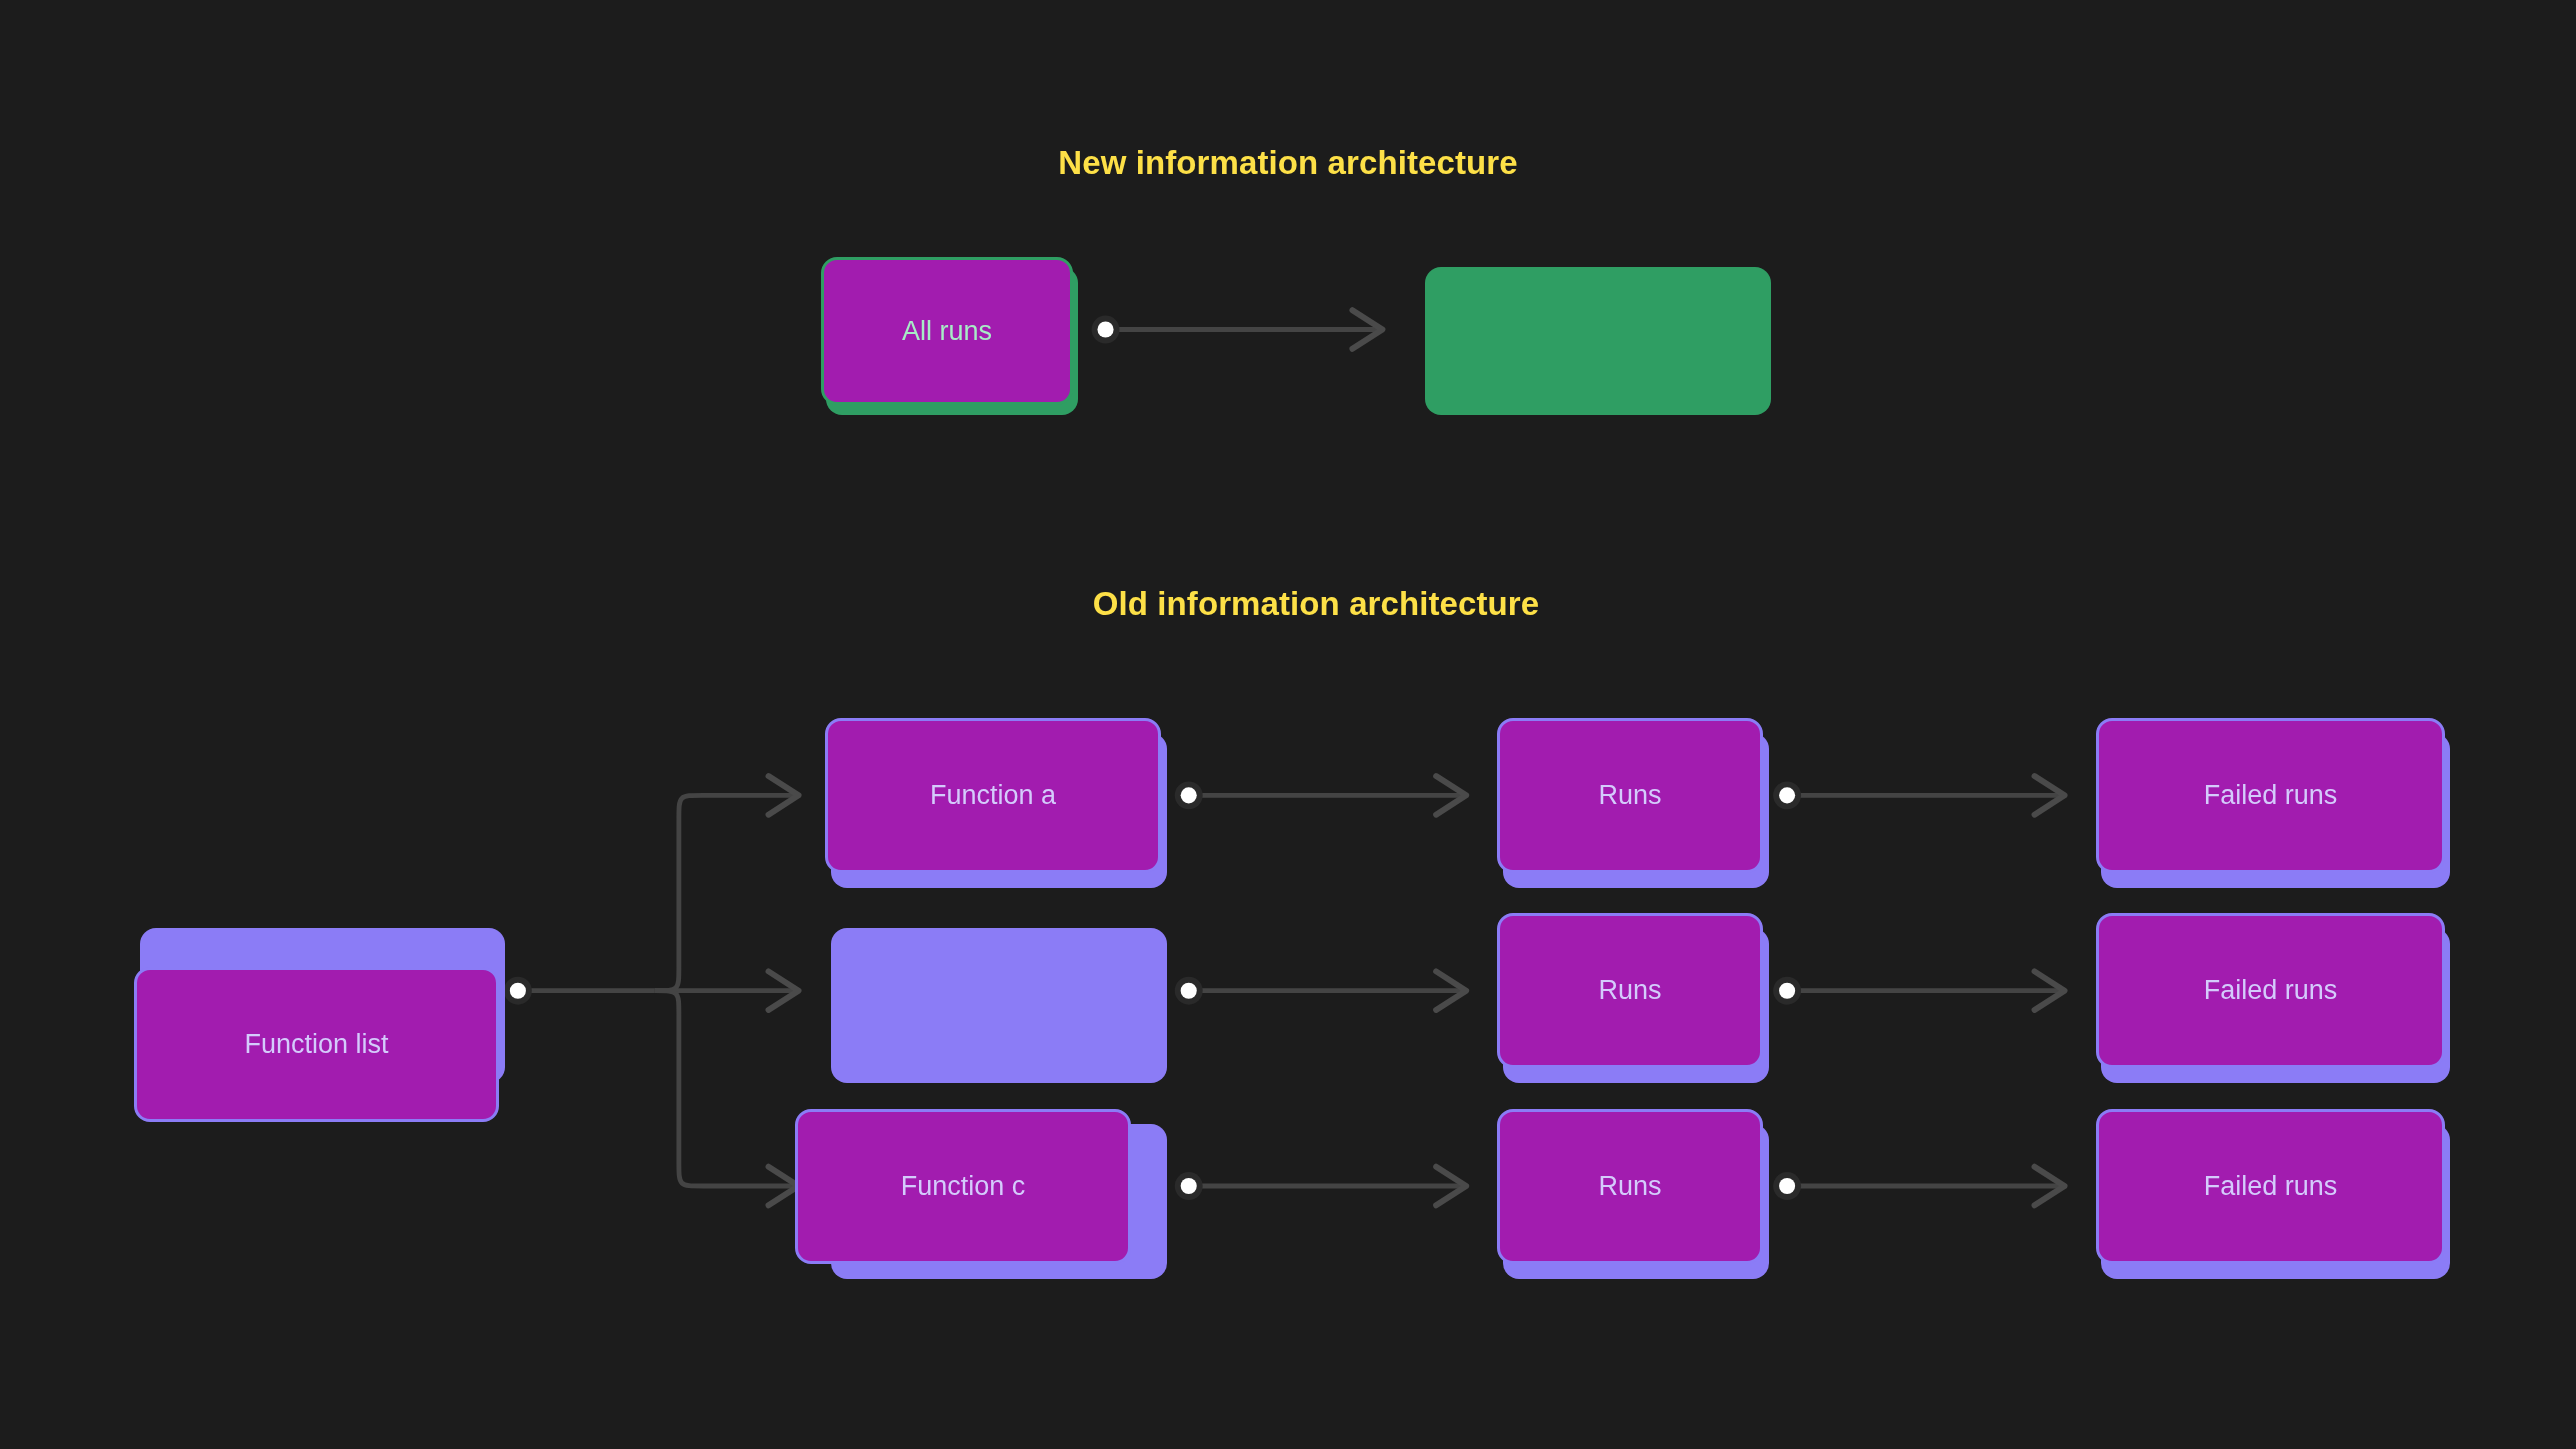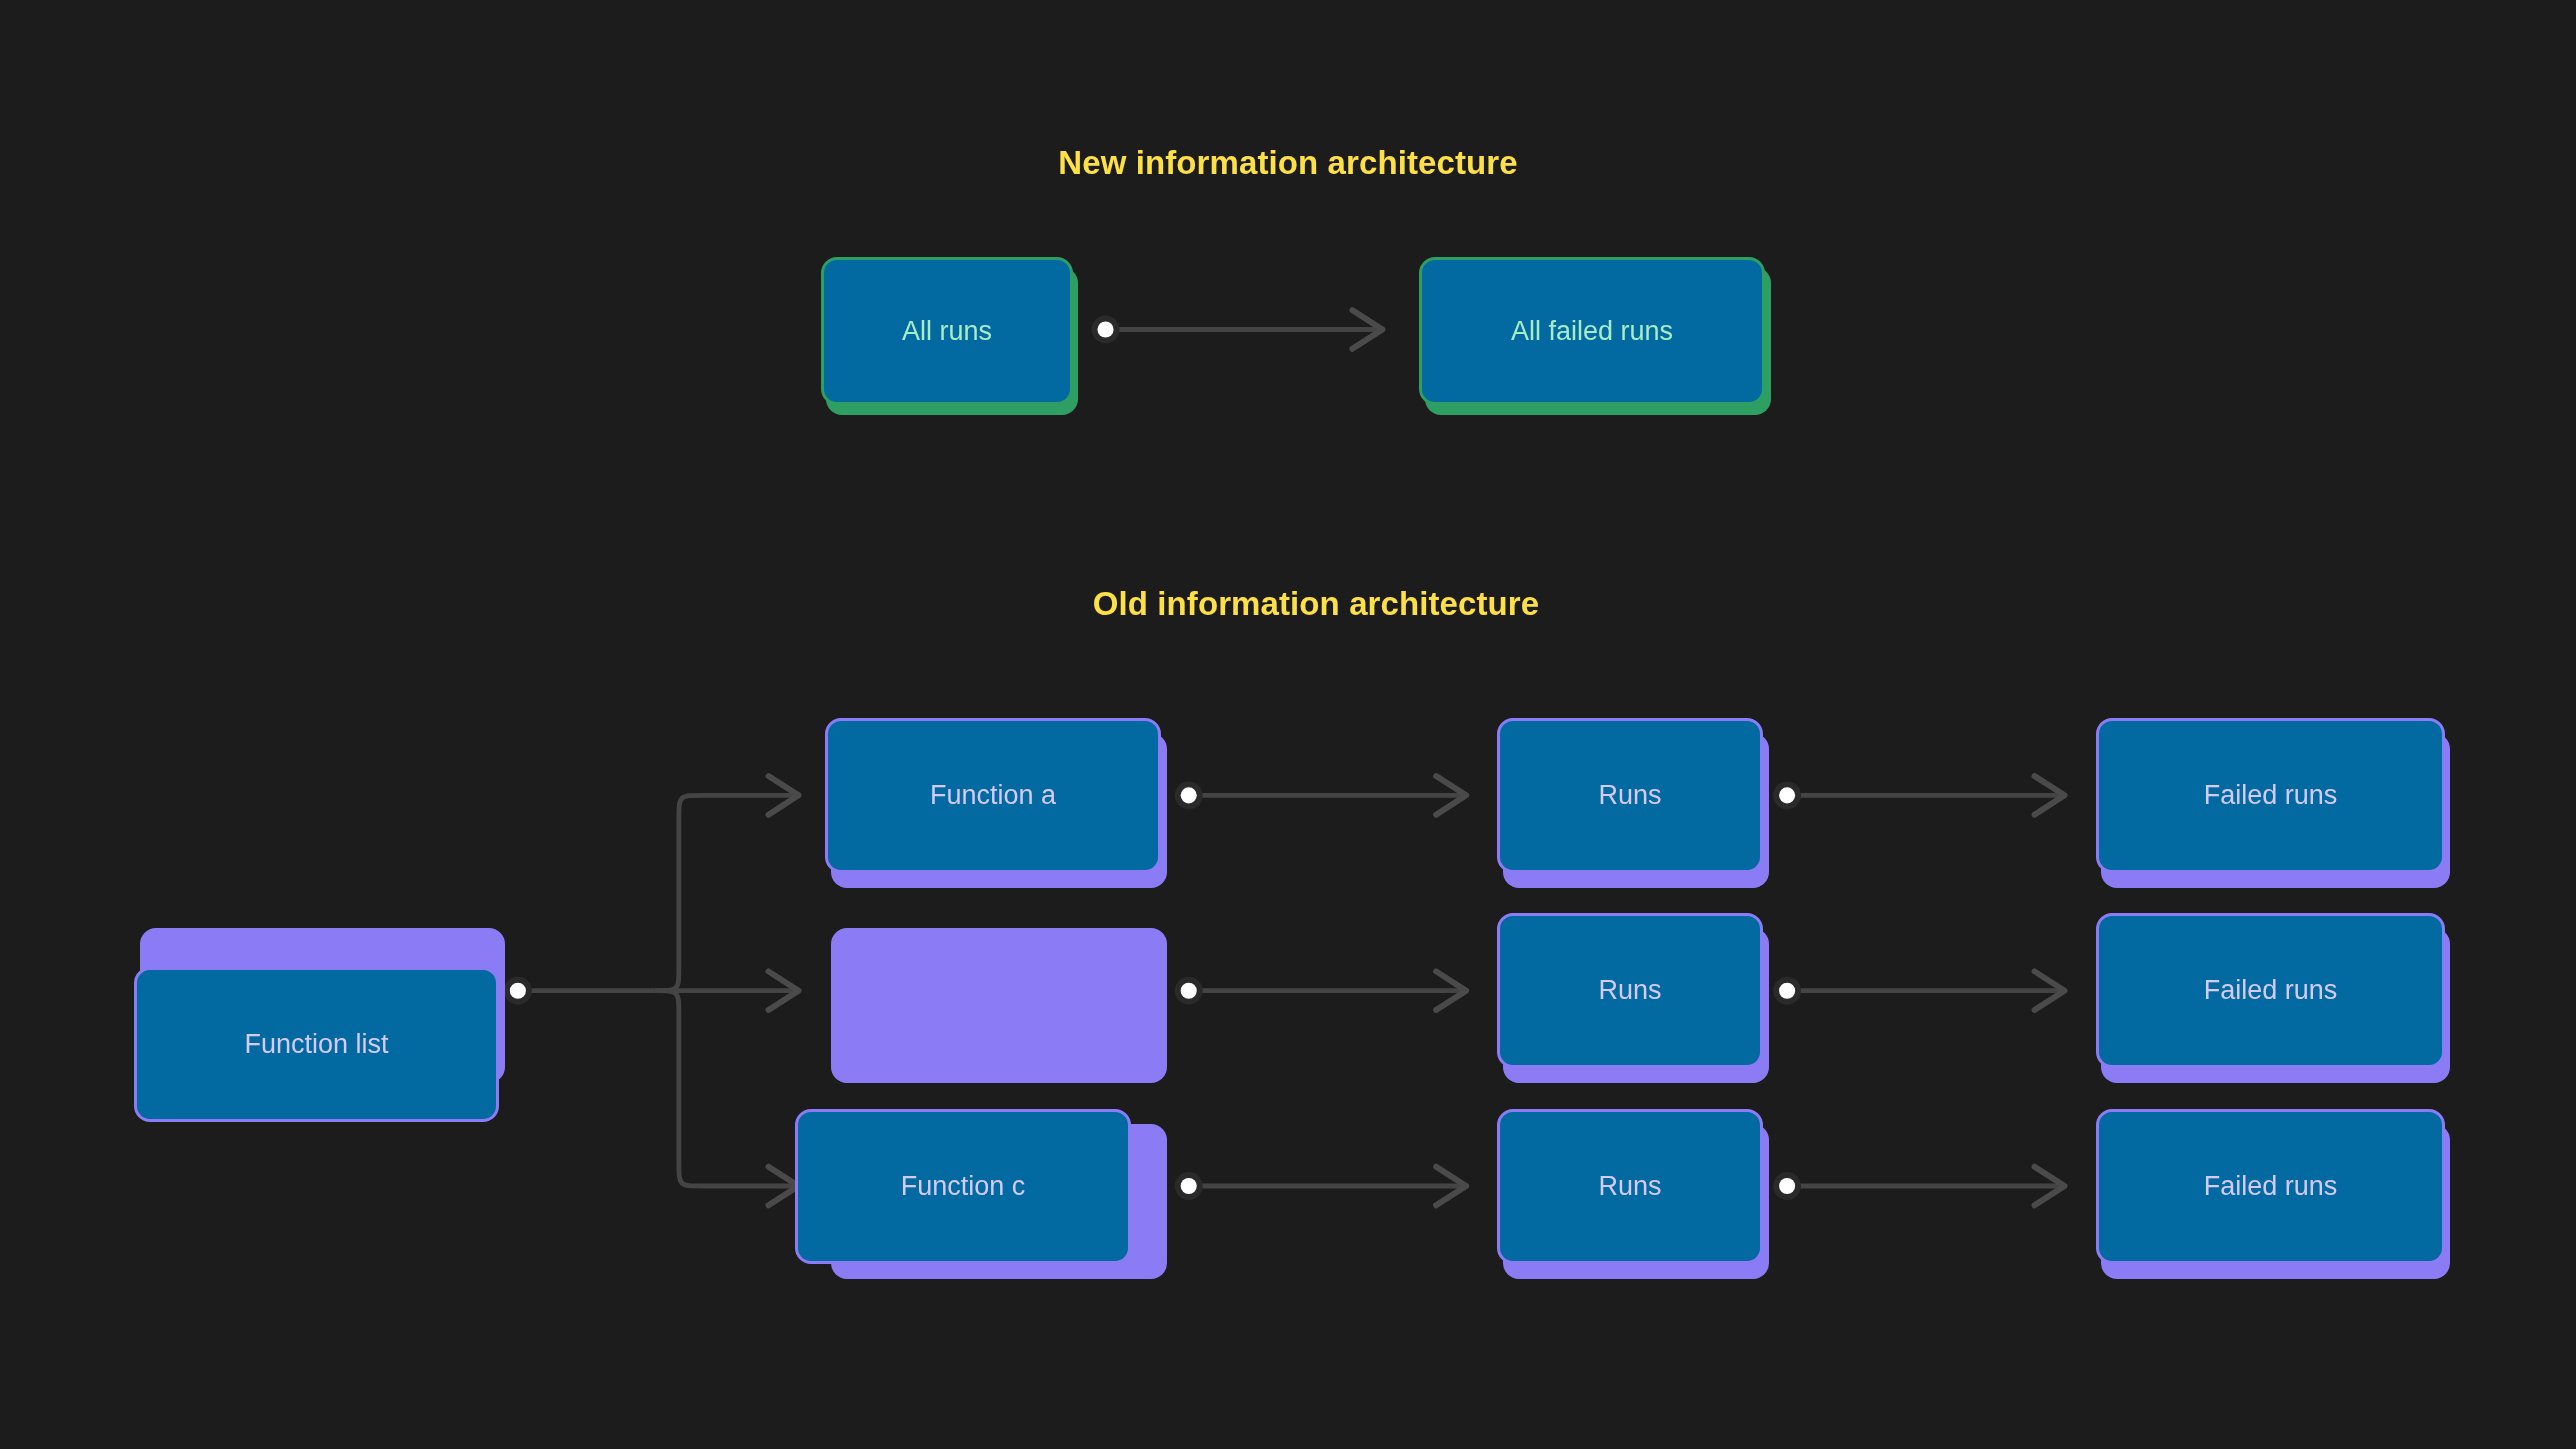--- a/index.html
+++ b/index.html
@@ -34,21 +34,21 @@
     left: 0;
     width: 2576px;
   }
   #title-new  { top: 144px; }
   #title-old  { top: 585px; padding-left: 28px; }
 
   
   .node {
     position: absolute;
     box-sizing: border-box;
-    background: #0369a1;
+    background: #a21caf;
     border-radius: 16px;
     border-style: solid;
     border-width: 3.8px;
     display: flex;
     align-items: center;
     justify-content: center;
     z-index: 3;
   }
   .node .node-label {
     font-size: 27px;
@@ -164,23 +164,20 @@
       <circle class="edge-dot-core" cx="3330" cy="2210" r="15"></circle>
     </g>
   </svg>
 
   <div class="node-shadow green" style="left:826px; top:267px; width:252px; height:148px;"></div>
   <div class="node green" style="left:821px; top:257px; width:252px; height:148px;">
     <span class="node-label">All runs</span>
   </div>
 
   <div class="node-shadow green" style="left:1425px; top:267px; width:346px; height:148px;"></div>
-  <div class="node green" style="left:1419px; top:257px; width:346px; height:148px;">
-    <span class="node-label">All failed runs</span>
-  </div>
 
   <div class="node-shadow purple" style="left:140px; top:928px; width:365px; height:155px;"></div>
   <div class="node purple" style="left:134px; top:967px; width:365px; height:155px;">
     <span class="node-label">Function list</span>
   </div>
 
   <div class="node-shadow purple" style="left:831px; top:733px; width:336px; height:155px;"></div>
   <div class="node purple" style="left:825px; top:718px; width:336px; height:155px;">
     <span class="node-label">Function a</span>
   </div>

